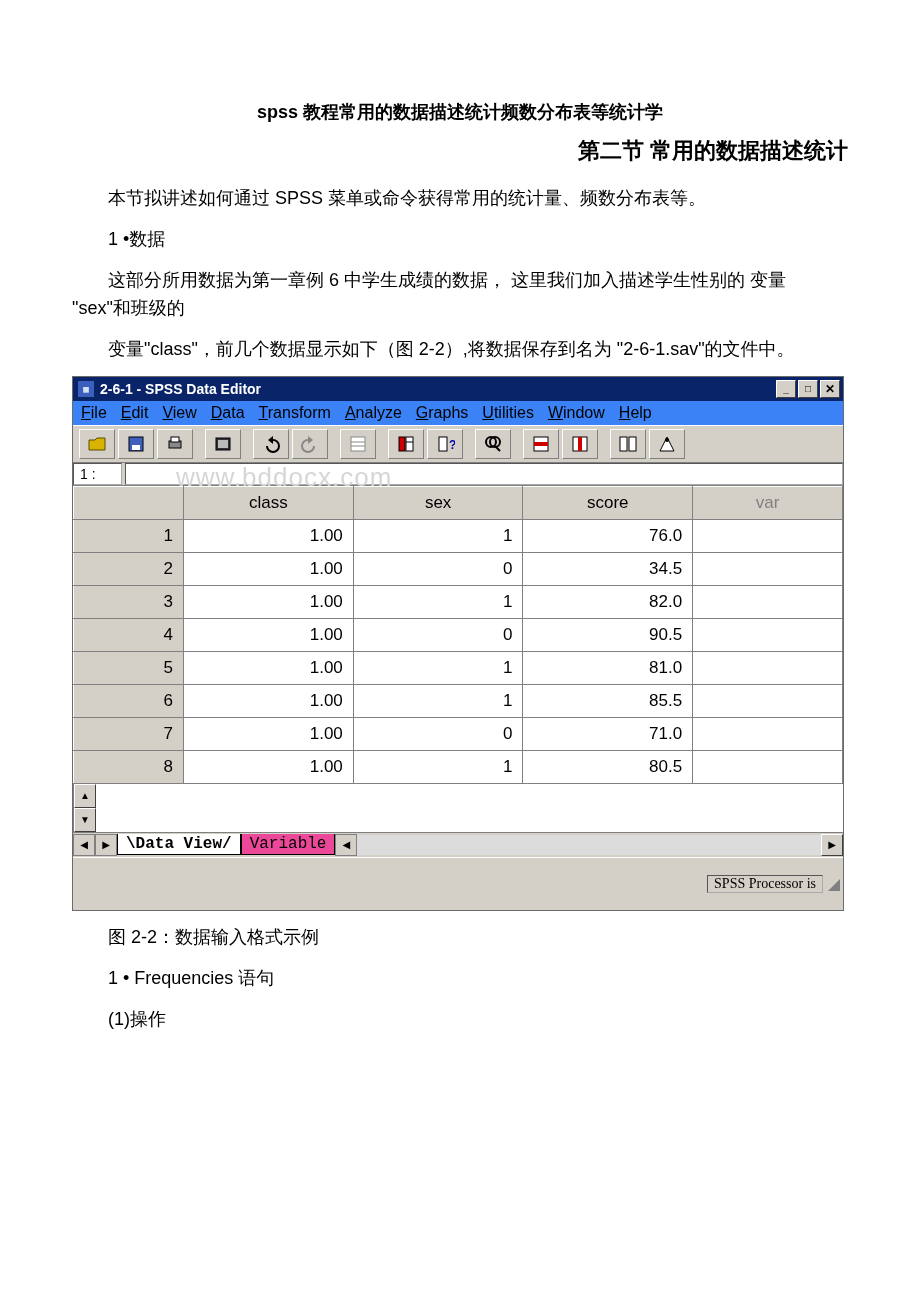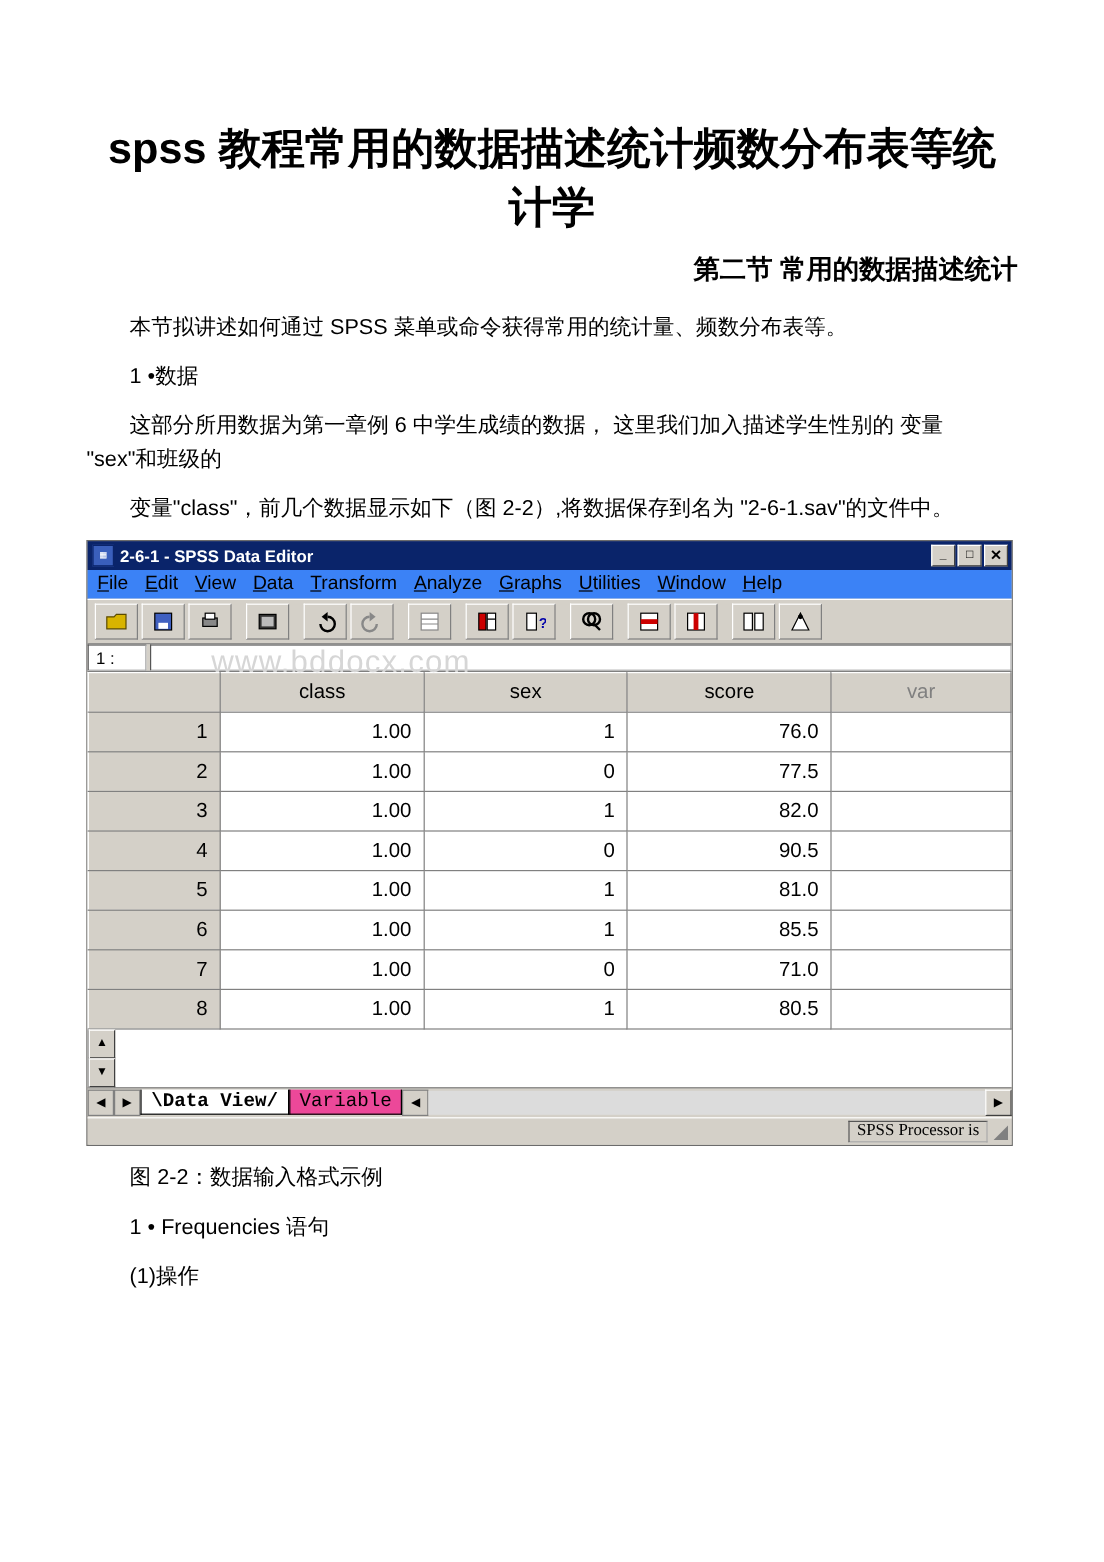--- a/index.html
+++ b/index.html
@@ -9,21 +9,21 @@
     font-size: 18px;
     color: #000;
     width: 920px;
   }
   .page {
     padding: 60px 72px 40px 72px;
   }
   h1 {
     font-family: "SimHei", "Microsoft YaHei", sans-serif;
     font-weight: bold;
-    font-size: 36px;
+    font-size: 18px;
     text-align: center;
     margin: 40px 0 12px 0;
   }
   h2 {
     font-family: "SimHei", "Microsoft YaHei", sans-serif;
     font-weight: bold;
     font-size: 22px;
     text-align: right;
     margin: 10px 0 18px 0;
   }
@@ -233,21 +233,21 @@
     display:flex;align-items:center;justify-content:center;font-size:10px;
   }
   .tabs-row .hscroll .htrack { flex:1; }
   
   .statusbar {
     background: #d4d0c8;
     border-top: 1px solid #fff;
     display: flex;
     justify-content: flex-end;
     font-size: 14px;
-    padding: 1px 2px;
+    padding: 16px 2px;
     height: 20px;
     align-items: center;
   }
   .statusbar .panel {
     border: 1px inset #aaa;
     padding: 0 6px;
     margin-left: 4px;
     font-family: Tahoma;
   }
   .statusbar .grip {
@@ -419,21 +419,21 @@
                 <td class="rownum">1</td>
                 <td>1.00</td>
                 <td>1</td>
                 <td>76.0</td>
                 <td></td>
               </tr>
               <tr>
                 <td class="rownum">2</td>
                 <td>1.00</td>
                 <td>0</td>
-                <td>77.5</td>
+                <td>34.5</td>
                 <td></td>
               </tr>
               <tr>
                 <td class="rownum">3</td>
                 <td>1.00</td>
                 <td>1</td>
                 <td>82.0</td>
                 <td></td>
               </tr>
               <tr>

